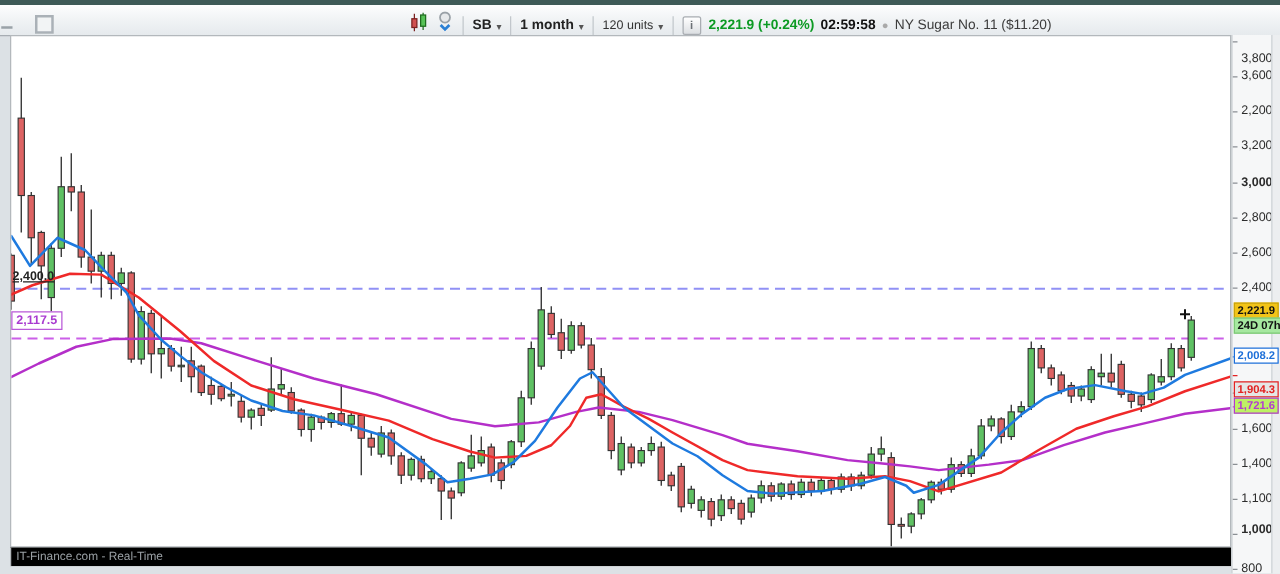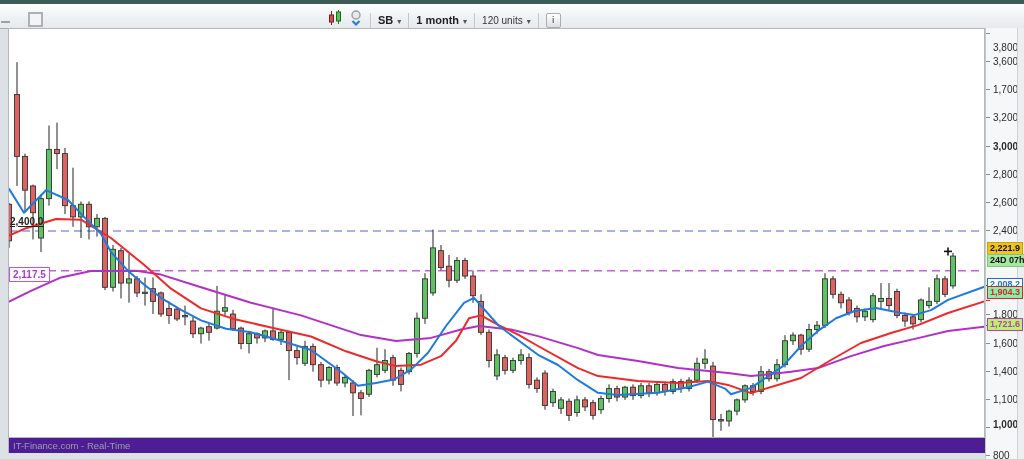--- a/index.html
+++ b/index.html
@@ -22,21 +22,21 @@
   #quote .tm{color:#111;font-weight:bold;font-size:11px;margin-left:5px;}
   #quote .dot{color:#a9a9a9;font-size:9px;margin:0 5px;}
   #quote .nm{color:#3c3c3c;font-size:11px;}
   #info-ico{width:13px;height:13px;border:1px solid #a9adb2;border-radius:2px;
     background:linear-gradient(#fff,#dcdfe2);color:#6b7075;font-size:9px;line-height:13px;
     text-align:center;font-weight:bold;}
   
   #plot{position:absolute;left:8px;top:28px;width:977px;height:410px;background:#fff;
     border:1px solid #b3b8bc;box-sizing:border-box;overflow:hidden;}
   #plot svg{position:absolute;left:0;top:0;}
-  #footer{position:absolute;left:8px;top:438px;width:977px;height:15px;background:#4c1d95;
+  #footer{position:absolute;left:8px;top:438px;width:977px;height:15px;background:#000000;
     border-left:1px solid #b3b8bc;box-sizing:border-box;}
   #footer span{font-size:9.5px;color:#9aa0a5;padding-left:4px;line-height:15px;display:block;}
   #bottom-strip{position:absolute;left:0;top:453px;width:985px;height:6px;background:#dce1e5;}
   
   .lvl-label{position:absolute;font-size:10px;font-weight:bold;z-index:5;}
   #lvl1-label{left:10px;top:216px;color:#222;text-decoration:underline;}
   #lvl2-label{left:9px;top:255px;color:#a93bd0;border:1px solid #b959d8;background:#fff;
     padding:0 3px;line-height:13px;}
   
   #axis-pane{position:absolute;left:985px;top:28px;width:39px;height:431px;background:#f6f7f8;
@@ -89,20 +89,26 @@
       <div class="sep"></div>
 
       <div class="tb-item">
         <span class="tb-label small">120 units</span>
         <span class="caret">▾</span>
       </div>
       <div class="sep"></div>
 
       <div id="info-ico">i</div>
 
+      <div id="quote">
+        <span class="px">2,221.9 (+0.24%)</span>
+        <span class="tm">02:59:58</span>
+        <span class="dot">●</span>
+        <span class="nm">NY Sugar No. 11 ($11.20)</span>
+      </div>
     </div>
   </div>
 
   <div id="plot">
     <svg id="plot-svg" width="977" height="410">
         <line x1="0" x2="977" y1="202" y2="202" stroke="#9090f5" stroke-width="1.6" stroke-dasharray="8 5"></line>
         <line x1="0" x2="977" y1="241.75178571428572" y2="241.75178571428572" stroke="#cb5fe8" stroke-width="1.6" stroke-dasharray="8 5"></line>
         <g>
           <line x1="0" x2="0" y1="173.85714285714286" y2="218.88571428571427" stroke="#222" stroke-width="1"></line>
           <rect x="-2.5" y="175.2642857142857" width="5" height="36.58571428571429" fill="#dd6363" stroke="#333333" stroke-width="0.9"></rect>
@@ -347,33 +353,33 @@
         <polyline points="-8,210.0 17,199.2 47,190.0 72,190.7 102,209.0 135,235.8 162,259.7 192,279.4 227,290.6 262,298.4 302,307.5 337,322.3 367,332.2 387,337.1 412,335.7 432,327.2 447,311.8 460,289.2 472,286.4 490,296.3 510,306.1 529,317.0 569,339.1 589,347.1 629,352.0 669,354.0 699,352.0 719,355.9 742,364.1 792,349.0 822,331.0 852,314.0 882,304.0 909,296.1 939,284.0 977,271.8" fill="none" stroke="#ef2929" stroke-width="2" stroke-linejoin="round" stroke-linecap="round"></polyline>
         <polyline points="-8,165.4 0,159.8 15,183.7 37,161.2 59,171.0 75,187.9 92,204.8 102,223.1 120,242.8 135,255.5 152,268.8 172,280.8 192,291.4 217,299.8 242,303.3 272,311.8 302,321.0 332,342.7 349,356.8 367,354.0 385,350.5 402,340.6 419,323.7 437,297.0 455,273.8 465,268.8 490,297.0 529,325.8 549,336.0 569,351.2 589,363.8 609,365.9 649,363.8 679,358.2 699,352.6 716,359.6 722,365.2 742,358.9 774,337.1 792,317.0 809,301.9 827,289.2 845,282.2 867,279.1 892,284.0 905,286.1 922,281.1 939,270.9 977,257.2" fill="none" stroke="#1e7adf" stroke-width="2" stroke-linejoin="round" stroke-linecap="round"></polyline>
         <line x1="935" x2="943" y1="222.4035714285714" y2="222.4035714285714" stroke="#ffffff" stroke-width="3.4"></line>
         <line x1="939" x2="939" y1="218.4035714285714" y2="226.4035714285714" stroke="#ffffff" stroke-width="3.4"></line>
         <line x1="935" x2="943" y1="222.4035714285714" y2="222.4035714285714" stroke="#111111" stroke-width="1.6"></line>
         <line x1="939" x2="939" y1="218.4035714285714" y2="226.4035714285714" stroke="#111111" stroke-width="1.6"></line>
       </svg>
   </div>
 
   <div id="lvl1-label" class="lvl-label" style="top: 216px;">2,400.0</div>
-  <div id="lvl2-label" class="lvl-label" style="top: 267px;">2,117.5</div>
+  <div id="lvl2-label" class="lvl-label" style="top: 249px;">2,117.5</div>
 
   <div id="footer">
     <span>IT-Finance.com - Real-Time</span>
   </div>
 
   <div id="axis-pane">
       <div class="ax-tick" style="top: 5px;"></div>
       <div class="ax-lbl" style="top: 19px;">3,800</div>
       <div class="ax-tick" style="top: 33.1429px;"></div>
       <div class="ax-lbl" style="top: 33.1429px;">3,600</div>
       <div class="ax-tick" style="top: 61.2857px;"></div>
-      <div class="ax-lbl" style="top: 61.2857px;">1,700</div>
+      <div class="ax-lbl" style="top: 61.2857px;">2,200</div>
       <div class="ax-tick" style="top: 89.4286px;"></div>
       <div class="ax-lbl" style="top: 89.4286px;">3,200</div>
       <div class="ax-tick" style="top: 117.571px;"></div>
       <div class="ax-lbl bold" style="top: 117.571px;">3,000</div>
       <div class="ax-tick" style="top: 145.714px;"></div>
       <div class="ax-lbl" style="top: 145.714px; text-align: right;">2,800</div>
       <div class="ax-tick" style="top: 173.857px;"></div>
       <div class="ax-lbl" style="top: 173.857px;">2,600</div>
       <div class="ax-tick" style="top: 202px;"></div>
       <div class="ax-lbl" style="top: 202px;">2,400</div>
@@ -387,19 +393,19 @@
       <div class="ax-lbl" style="top: 370.857px;">1,100</div>
       <div class="ax-tick" style="top: 399px;"></div>
       <div class="ax-lbl bold" style="top: 396px;">1,000</div>
       <div class="ax-tick" style="top: 427.143px;"></div>
       <div class="ax-lbl" style="top: 427.143px;">800</div>
       <div class="tag" style="top: 214.061px; background: rgb(242, 196, 25); border: 1px solid rgb(200, 162, 13); color: rgb(17, 17, 17);">2,221.9</div>
       <div class="tag" style="top: 226.061px; background: rgb(166, 232, 160); border: 1px solid rgb(125, 200, 119); color: rgb(17, 17, 17);">24D 07h</div>
       <div class="ax-tick" style="top: 257.132px; background: rgb(29, 111, 216);"></div>
       <div class="tag" style="top: 250.132px; background: rgb(255, 255, 255); border: 1px solid rgb(29, 111, 216); color: rgb(29, 111, 216);">2,008.2</div>
       <div class="ax-tick" style="top: 271.752px; background: rgb(227, 34, 34);"></div>
-      <div class="tag" style="top: 258px; background: #86efac; border: 1px solid rgb(227, 34, 34); color: rgb(227, 34, 34); text-align: center;">1,904.3</div>
+      <div class="tag" style="top: 277px; background: #e5e5e5; border: 1px solid rgb(227, 34, 34); color: rgb(227, 34, 34); text-align: center;">1,904.3</div>
       <div class="ax-tick" style="top: 297.461px; background: rgb(179, 59, 209);"></div>
       <div class="tag" style="top: 290.461px; background: #bef264; border: 1px solid rgb(179, 59, 209); color: rgb(179, 59, 209);">1,721.6</div>
     </div>
   <div id="scroll-strip"></div>
   <div id="bottom-strip"></div>
 </div>
 
 </body></html>

